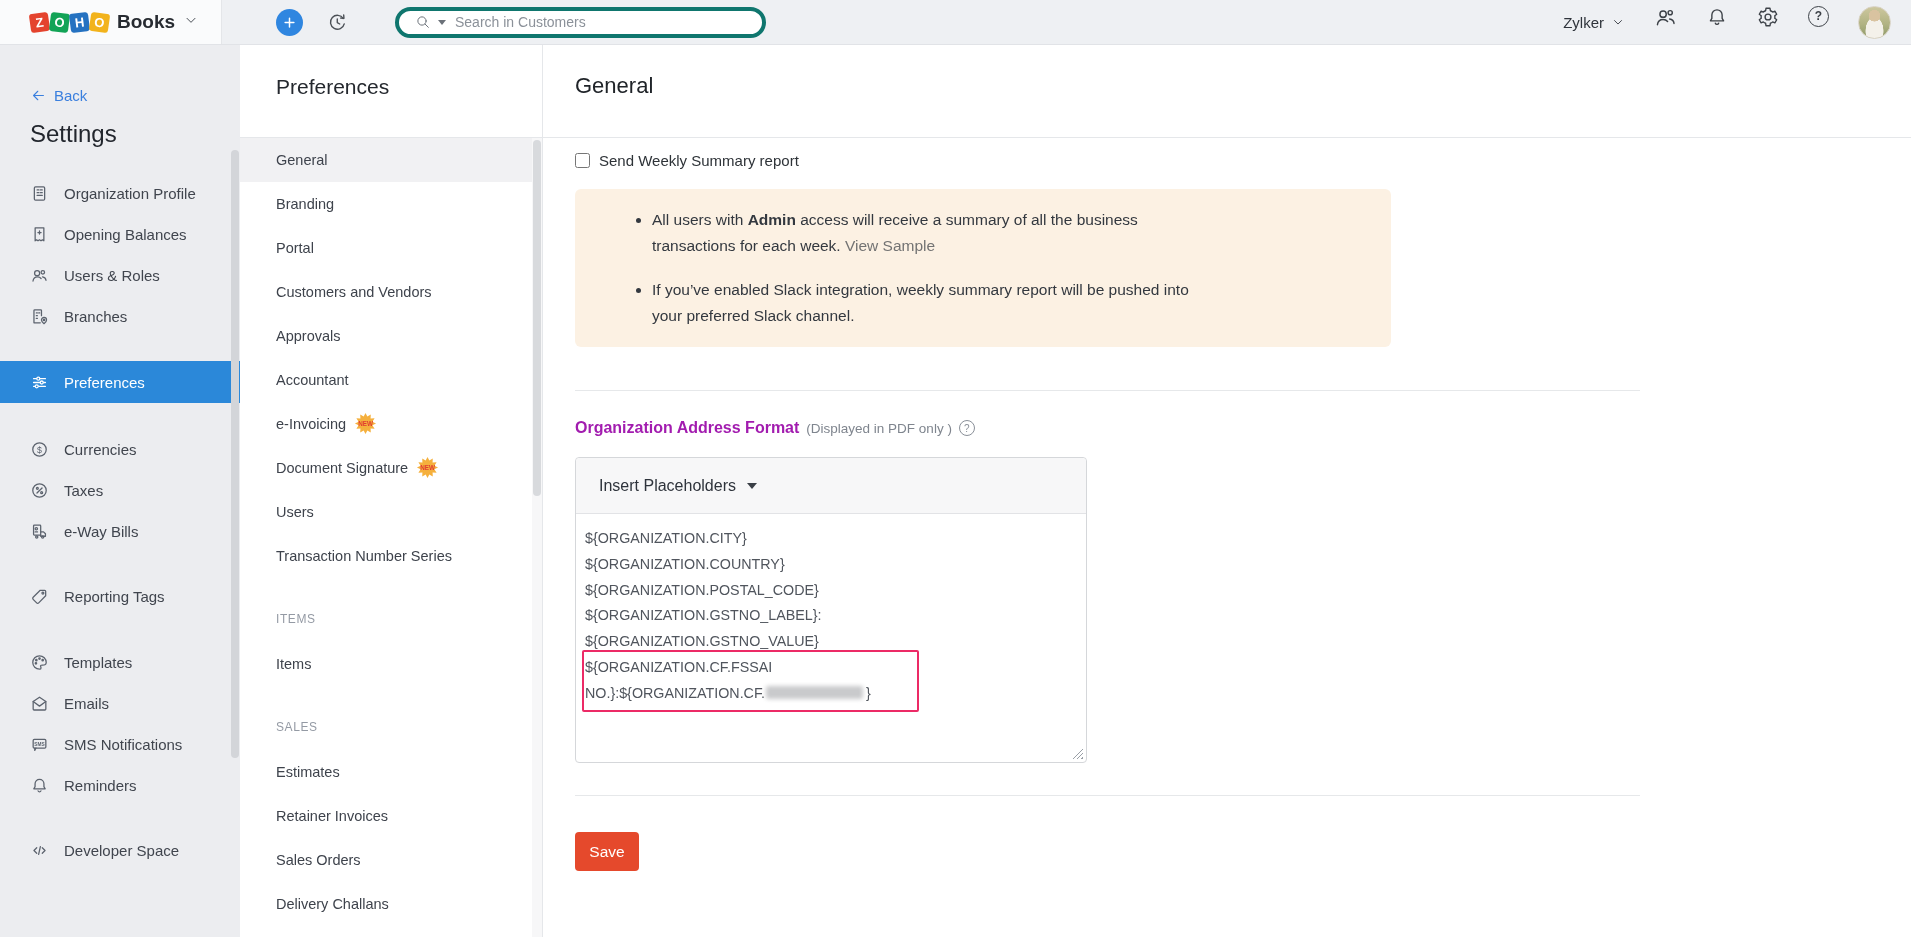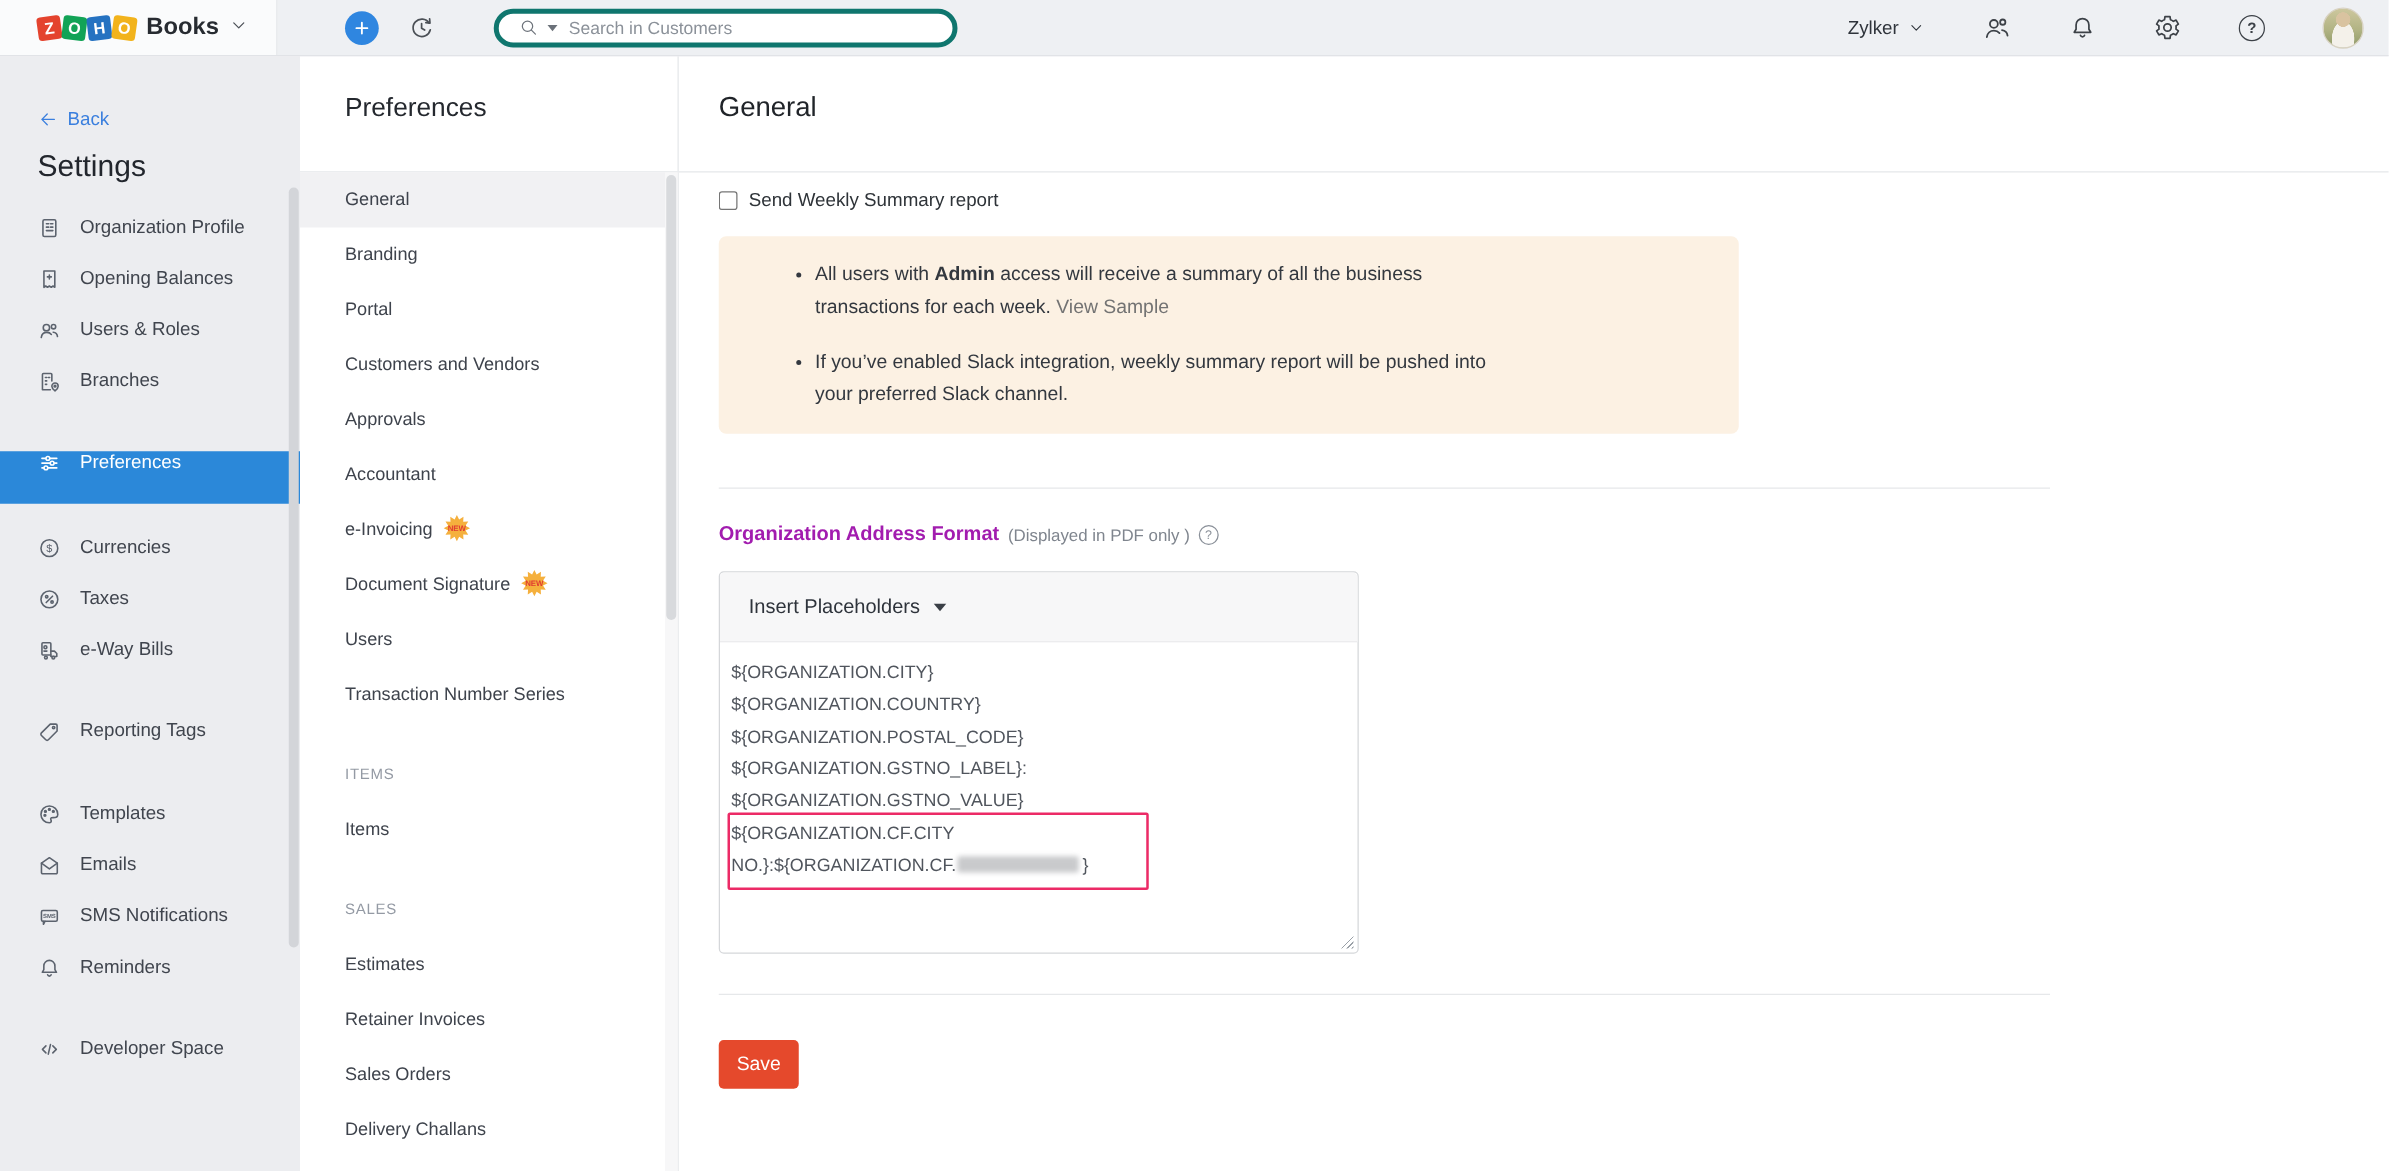--- a/index.html
+++ b/index.html
@@ -29,38 +29,38 @@
     display:flex; align-items:center; justify-content:center; color:#fff; cursor:pointer; flex-shrink:0; }
   .hist-btn { margin-left:23px; color:#4b5056; cursor:pointer; display:flex; }
   .search-pill { margin-left:47px; width:371px; height:31px; background:#fff; border:4px solid #0f766e;
     border-radius:16px; display:flex; align-items:center; padding:0 12px 0 16px; gap:7px; }
   .search-pill .mag { color:#6d737b; display:flex; }
   .caret-sm { width:0; height:0; border-left:4px solid transparent; border-right:4px solid transparent;
     border-top:5px solid #6b7179; }
   .search-input { border:none; outline:none; background:transparent; flex:1; font-size:14px;
     font-family:"Liberation Sans", sans-serif; color:#40454c; }
   .search-input::placeholder { color:#8b9199; }
-  .topbar-right { margin-left:auto; display:flex; align-items:center; gap:46px; padding-right:20px; }
+  .topbar-right { margin-left:auto; display:flex; gap:29px; padding-right:20px; }
   .org-switch { display:flex; align-items:center; gap:7px; font-size:15px; color:#2f343b; cursor:pointer; }
   .tb-icon { color:#3c4147; cursor:pointer; display:flex; }
   .help-circ { width:21px; height:21px; border-radius:50%; border:1.5px solid #3c4147; color:#3c4147;
     display:flex; align-items:center; justify-content:center; font-size:12px; font-weight:bold; cursor:pointer; }
   .avatar { width:33px; height:33px; border-radius:50%; cursor:pointer; border:1px solid #d8d2c2;
     background:
       radial-gradient(circle at 50% 28%, #d9c3a0 0 21%, rgba(0,0,0,0) 22%),
       radial-gradient(ellipse at 50% 78%, #f4f1ea 0 40%, rgba(0,0,0,0) 42%),
       linear-gradient(180deg, #cdc79e 0%, #b1b383 55%, #8e9968 100%); }
 
   
   .sidebar { position:absolute; top:45px; left:0; width:240px; bottom:0; background:#ecedf0; }
   .back-row { margin:42px 0 0 30px; display:flex; align-items:center; gap:7px; color:#3a7fde;
     font-size:15px; cursor:pointer; }
   .settings-title { margin:16px 0 0 30px; font-size:24px; color:#22262d; }
   .side-list { margin-top:25px; }
-  .side-item { height:41px; display:flex; align-items:flex-start; padding-left:30px; gap:15px;
+  .side-item { height:41px; display:flex; align-items:center; padding-left:30px; gap:15px;
     font-size:15px; color:#40454e; cursor:pointer; }
   .side-item svg { color:#5c636e; flex-shrink:0; }
   .side-item .knob { fill:#ecedf0; }
   .side-item.active { height:42px; background:#2b88d9; color:#fff; }
   .side-item.active svg { color:#fff; }
   .side-item.active .knob { fill:#2b88d9; }
   .gap24 { margin-top:24px; } .gap25 { margin-top:25px; } .gap26 { margin-top:26px; }
   .side-thumb { position:absolute; right:1px; top:105px; width:8px; height:608px;
     background:#d3d5d9; border-radius:4px; cursor:pointer; }
 
@@ -404,21 +404,21 @@
         <div class="ph-header">
           <span>Insert Placeholders</span>
           <span class="caret-md"></span>
         </div>
         <div class="ph-body">
           <div class="ph-line">${ORGANIZATION.CITY}</div>
           <div class="ph-line">${ORGANIZATION.COUNTRY}</div>
           <div class="ph-line">${ORGANIZATION.POSTAL_CODE}</div>
           <div class="ph-line">${ORGANIZATION.GSTNO_LABEL}:</div>
           <div class="ph-line">${ORGANIZATION.GSTNO_VALUE}</div>
-          <div class="ph-line">${ORGANIZATION.CF.CITY</div>
+          <div class="ph-line">${ORGANIZATION.CF.FSSAI</div>
           <div class="ph-line"><span>NO.}:${ORGANIZATION.CF.</span><span class="redact"></span><span>}</span></div>
           <div class="hl-rect"></div>
           <div class="resize-handle"></div>
         </div>
       </div>
 
       <div class="divider div2"></div>
 
       <button class="save-btn">Save</button>
     </div>

